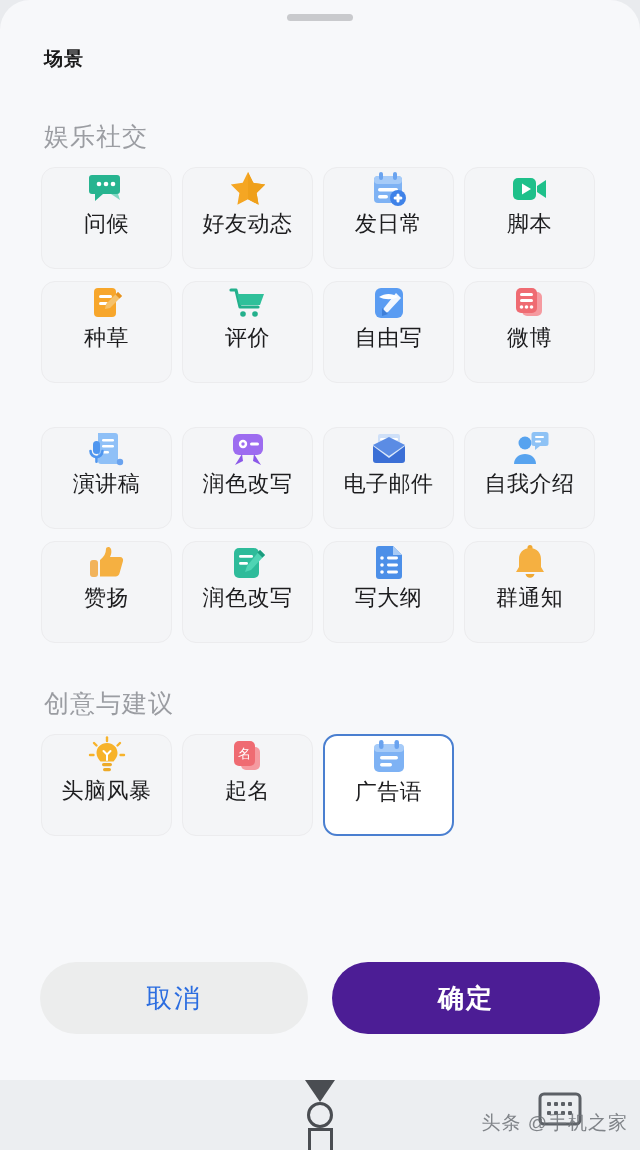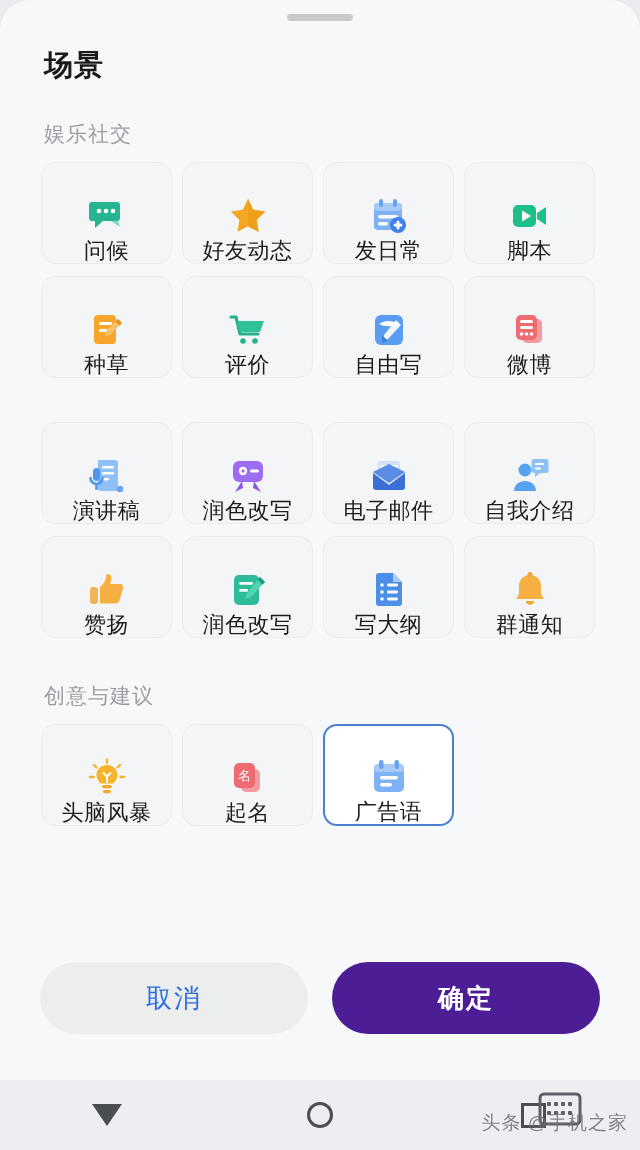--- a/index.html
+++ b/index.html
@@ -34,58 +34,58 @@
     top: 14px;
     width: 66px;
     height: 7px;
     border-radius: 4px;
     background: #c9cacd;
   }
   .sheet-title {
     position: absolute;
     left: 44px;
     top: 46px;
-    font-size: 29px;
+    font-size: 19px;
     font-weight: bold;
     color: #1a1a1a;
     letter-spacing: 1px;
   }
   .content {
     position: absolute;
     left: 0;
     top: 120px;
     width: 640px;
   }
   .section {
     margin-bottom: 0px;
   }
   .section-title {
     margin: 0 0 14px 44px;
-    font-size: 21px;
+    font-size: 25px;
     color: #9b9da2;
     letter-spacing: 1px;
   }
   .grid {
     display: flex;
     flex-wrap: wrap;
     padding: 0 41px;
     gap: 0px;
   }
   .card {
     width: 131px;
     height: 102px;
     margin: 0 10px 12px 0;
     background: #f4f5f7;
     border: 1px solid #ececee;
     border-radius: 14px;
     box-sizing: border-box;
     display: flex;
     flex-direction: column;
     align-items: center;
-    justify-content: flex-end;
+    justify-content: flex-start;
     cursor: pointer;
   }
   .card:nth-child(4n) { margin-right: 0; }
   .card.selected {
     background: #ffffff;
     border: 2px solid #4a7fd0;
   }
   .card-icon {
     width: 42px;
     height: 42px;
@@ -142,20 +142,21 @@
   #navbar {
     position: absolute;
     left: 0;
     bottom: 0;
     width: 640px;
     height: 70px;
     background: #eceef1;
     display: flex;
     align-items: center;
     justify-content: space-around;
+    flex-direction: column;
   }
   .nav-btn {
     width: 120px;
     height: 70px;
     display: flex;
     align-items: center;
     justify-content: center;
     cursor: pointer;
   }
   .nav-back {

